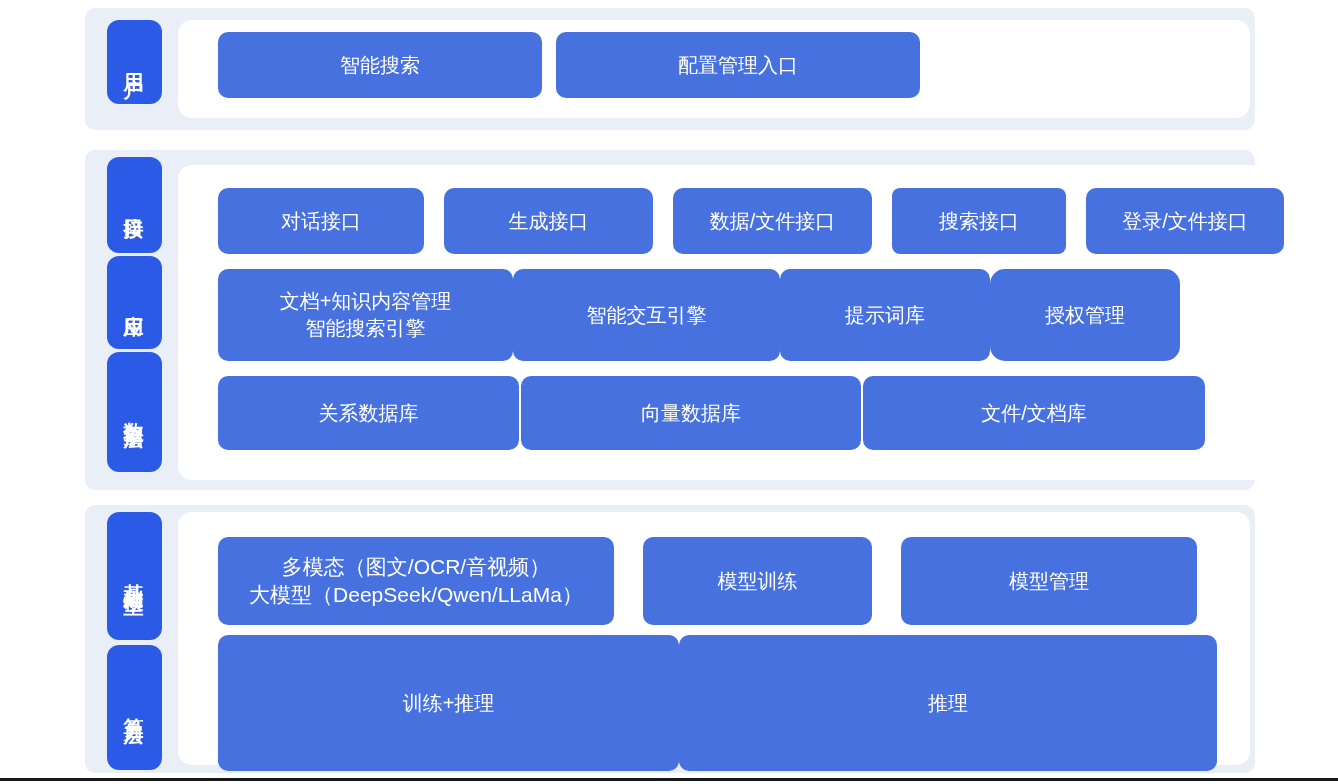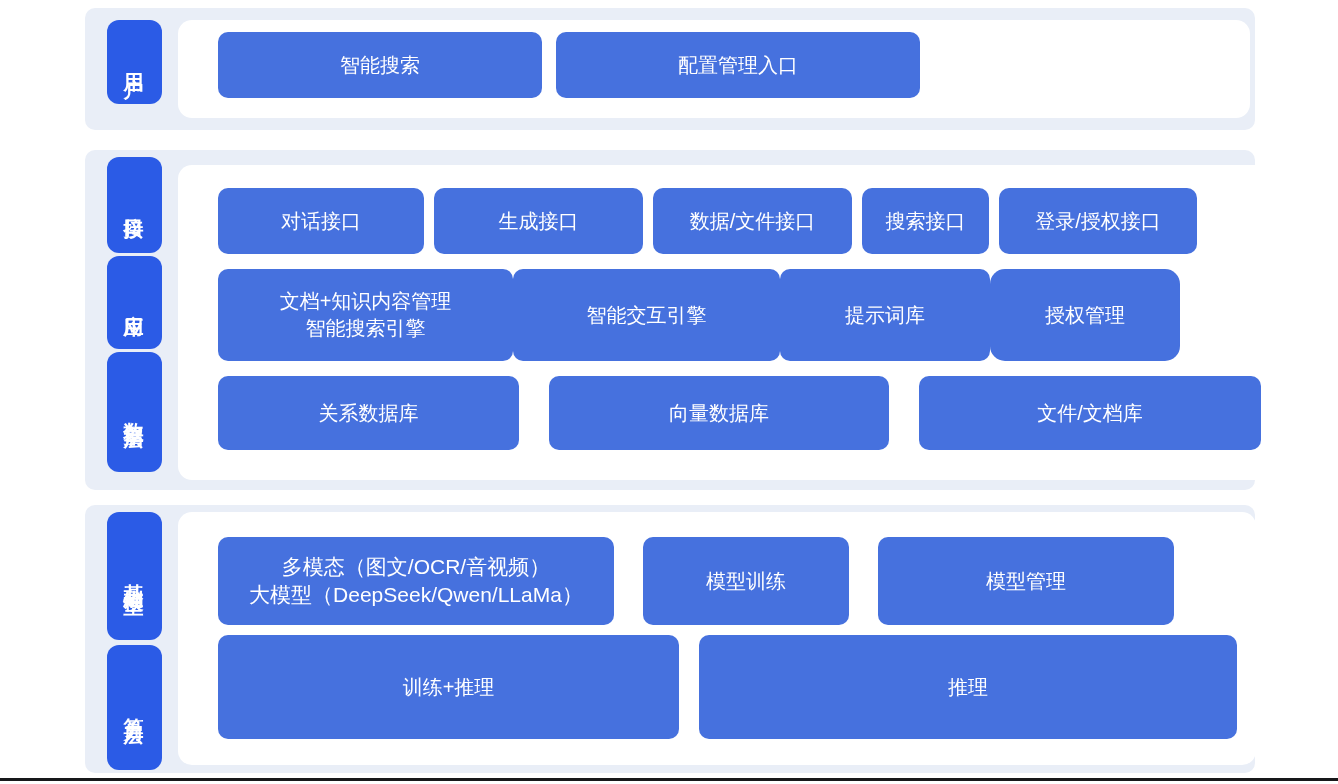--- a/index.html
+++ b/index.html
@@ -73,25 +73,25 @@
   .sec-base   .panel { margin-top: 7px;  margin-bottom: 8px;  padding-top: 25px; }
 
   .row {
     display: flex;
     padding-left: 40px;
     padding-right: 19px;
     box-sizing: border-box;
     flex-shrink: 0;
   }
   .row-user      { height: 66px;  gap: 14px; }
-  .row-interface { height: 66px;  gap: 10px; }
+  .row-interface { height: 66px;  gap: 20px; }
   .row-app       { height: 92px;  gap: 0; margin-top: 15px; }
-  .row-data      { height: 74px;  gap: 30px; margin-top: 15px; }
+  .row-data      { height: 74px;  gap: 2px; margin-top: 15px; }
   .row-model     { height: 88px;  gap: 29px; border-radius: 32px; }
-  .row-compute   { height: 104px; gap: 20px; margin-top: 10px; }
+  .row-compute   { height: 136px; gap: 0; margin-top: 10px; }
 
   .box {
     background: #4671de;
     border-radius: 10px;
     color: #ffffff;
     display: flex;
     align-items: center;
     justify-content: center;
     text-align: center;
     font-size: 20px;
@@ -100,27 +100,27 @@
     line-height: 1.35;
     box-sizing: border-box;
     flex-shrink: 0;
   }
   .box-lg { font-size: 21px; }
 
   
   .w-u1 { width: 324px; } .w-u2 { width: 296px; } .w-u3 { width: 364px; }
   
   .w-i1 { width: 206px; } .w-i2 { width: 209px; } .w-i3 { width: 199px; }
-  .w-i4 { width: 127px; } .w-i5 { width: 198px; }
+  .w-i4 { width: 174px; border-radius: 8px; } .w-i5 { width: 198px; }
   
   .w-a1 { width: 295px; } .w-a2 { width: 267px; } .w-a3 { width: 210px; } .w-a4 { width: 190px; border-radius: 15px; }
   
   .w-d1 { width: 301px; } .w-d2 { width: 340px; text-align: right; } .w-d3 { width: 342px; }
   
-  .w-m1 { width: 396px; } .w-m2 { width: 206px; } .w-m3 { width: 296px; }
+  .w-m1 { width: 396px; } .w-m2 { width: 229px; } .w-m3 { width: 296px; }
   
   .w-c1 { width: 461px; } .w-c2 { width: 538px; }
 
   .footer-line {
     position: absolute;
     left: 0;
     top: 778px;
     width: 1338px;
     height: 3px;
     background: #17181a;
@@ -148,21 +148,21 @@
       <div class="pill pill-interface">接口</div>
       <div class="pill pill-app">应用</div>
       <div class="pill pill-data">数据层</div>
     </div>
     <div class="panel">
       <div class="row row-interface">
         <div class="box w-i1">对话接口</div>
         <div class="box w-i2">生成接口</div>
         <div class="box w-i3">数据/文件接口</div>
         <div class="box w-i4">搜索接口</div>
-        <div class="box w-i5">登录/授权接口</div>
+        <div class="box w-i5">登录/文件接口</div>
       </div>
       <div class="row row-app">
         <div class="box w-a1">文档+知识内容管理
 智能搜索引擎</div>
         <div class="box w-a2">智能交互引擎</div>
         <div class="box w-a3">提示词库</div>
         <div class="box w-a4">授权管理</div>
       </div>
       <div class="row row-data">
         <div class="box w-d1">关系数据库</div>

